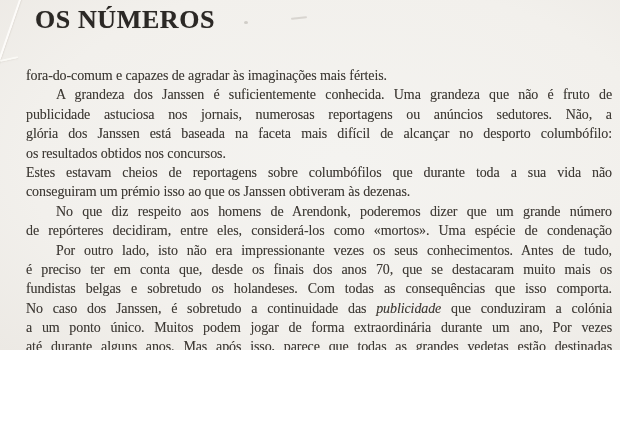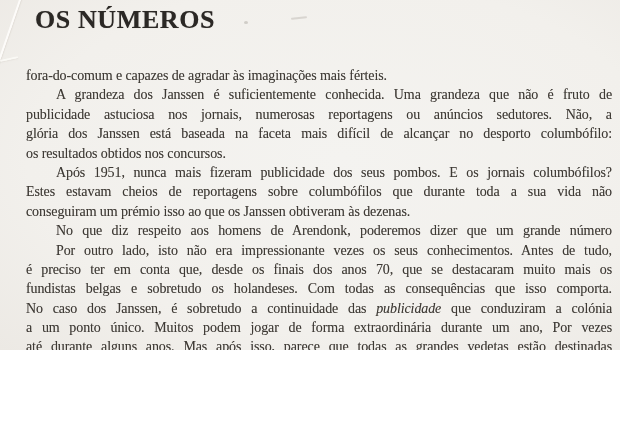--- a/index.html
+++ b/index.html
@@ -116,26 +116,26 @@
       <div class="paragraph">
         <div class="line last"><span>fora-do-comum e capazes de agradar às imaginações mais férteis.</span></div>
       </div>
       <div class="paragraph">
         <div class="line indent"><span>A grandeza dos Janssen é suficientemente conhecida. Uma grandeza que não é fruto de</span></div>
         <div class="line"><span>publicidade astuciosa nos jornais, numerosas reportagens ou anúncios sedutores. Não, a</span></div>
         <div class="line"><span>glória dos Janssen está baseada na faceta mais difícil de alcançar no desporto columbófilo:</span></div>
         <div class="line last"><span>os resultados obtidos nos concursos.</span></div>
       </div>
       <div class="paragraph">
-        <div class="line indent"><span>Após 1951, nunca mais fizeram publicidade dos seus pombos. E os jornais columbófilos?</span></div>
         <div class="line"><span>Estes estavam cheios de reportagens sobre columbófilos que durante toda a sua vida não</span></div>
         <div class="line last"><span>conseguiram um prémio isso ao que os Janssen obtiveram às dezenas.</span></div>
       </div>
       <div class="paragraph">
         <div class="line indent"><span>No que diz respeito aos homens de Arendonk, poderemos dizer que um grande número</span></div>
+        <div class="line"><span>de repórteres decidiram, entre eles, considerá-los como «mortos». Uma espécie de condenação</span></div>
       </div>
       <div class="paragraph">
         <div class="line indent"><span>Por outro lado, isto não era impressionante vezes os seus conhecimentos. Antes de tudo,</span></div>
         <div class="line"><span>é preciso ter em conta que, desde os finais dos anos 70, que se destacaram muito mais os</span></div>
         <div class="line"><span>fundistas belgas e sobretudo os holandeses. Com todas as consequências que isso comporta.</span></div>
         <div class="line"><span>No caso dos Janssen, é sobretudo a continuidade das </span><em>publicidade</em><span> que conduziram a colónia</span></div>
         <div class="line"><span>a um ponto único. Muitos podem jogar de forma extraordinária durante um ano, Por vezes</span></div>
         <div class="line"><span>até durante alguns anos. Mas após isso, parece que todas as grandes vedetas estão destinadas</span></div>
       </div>
     </div>

